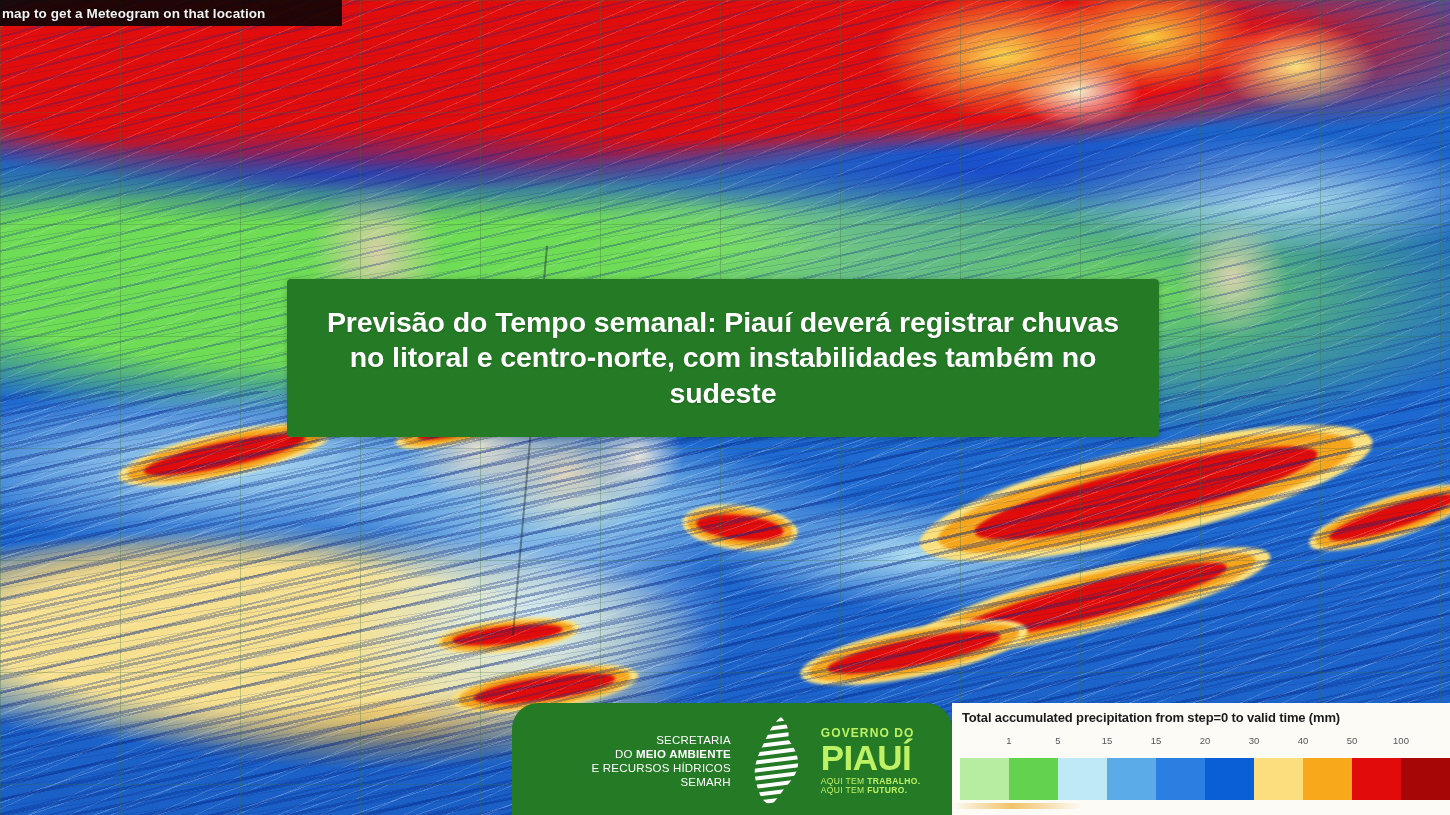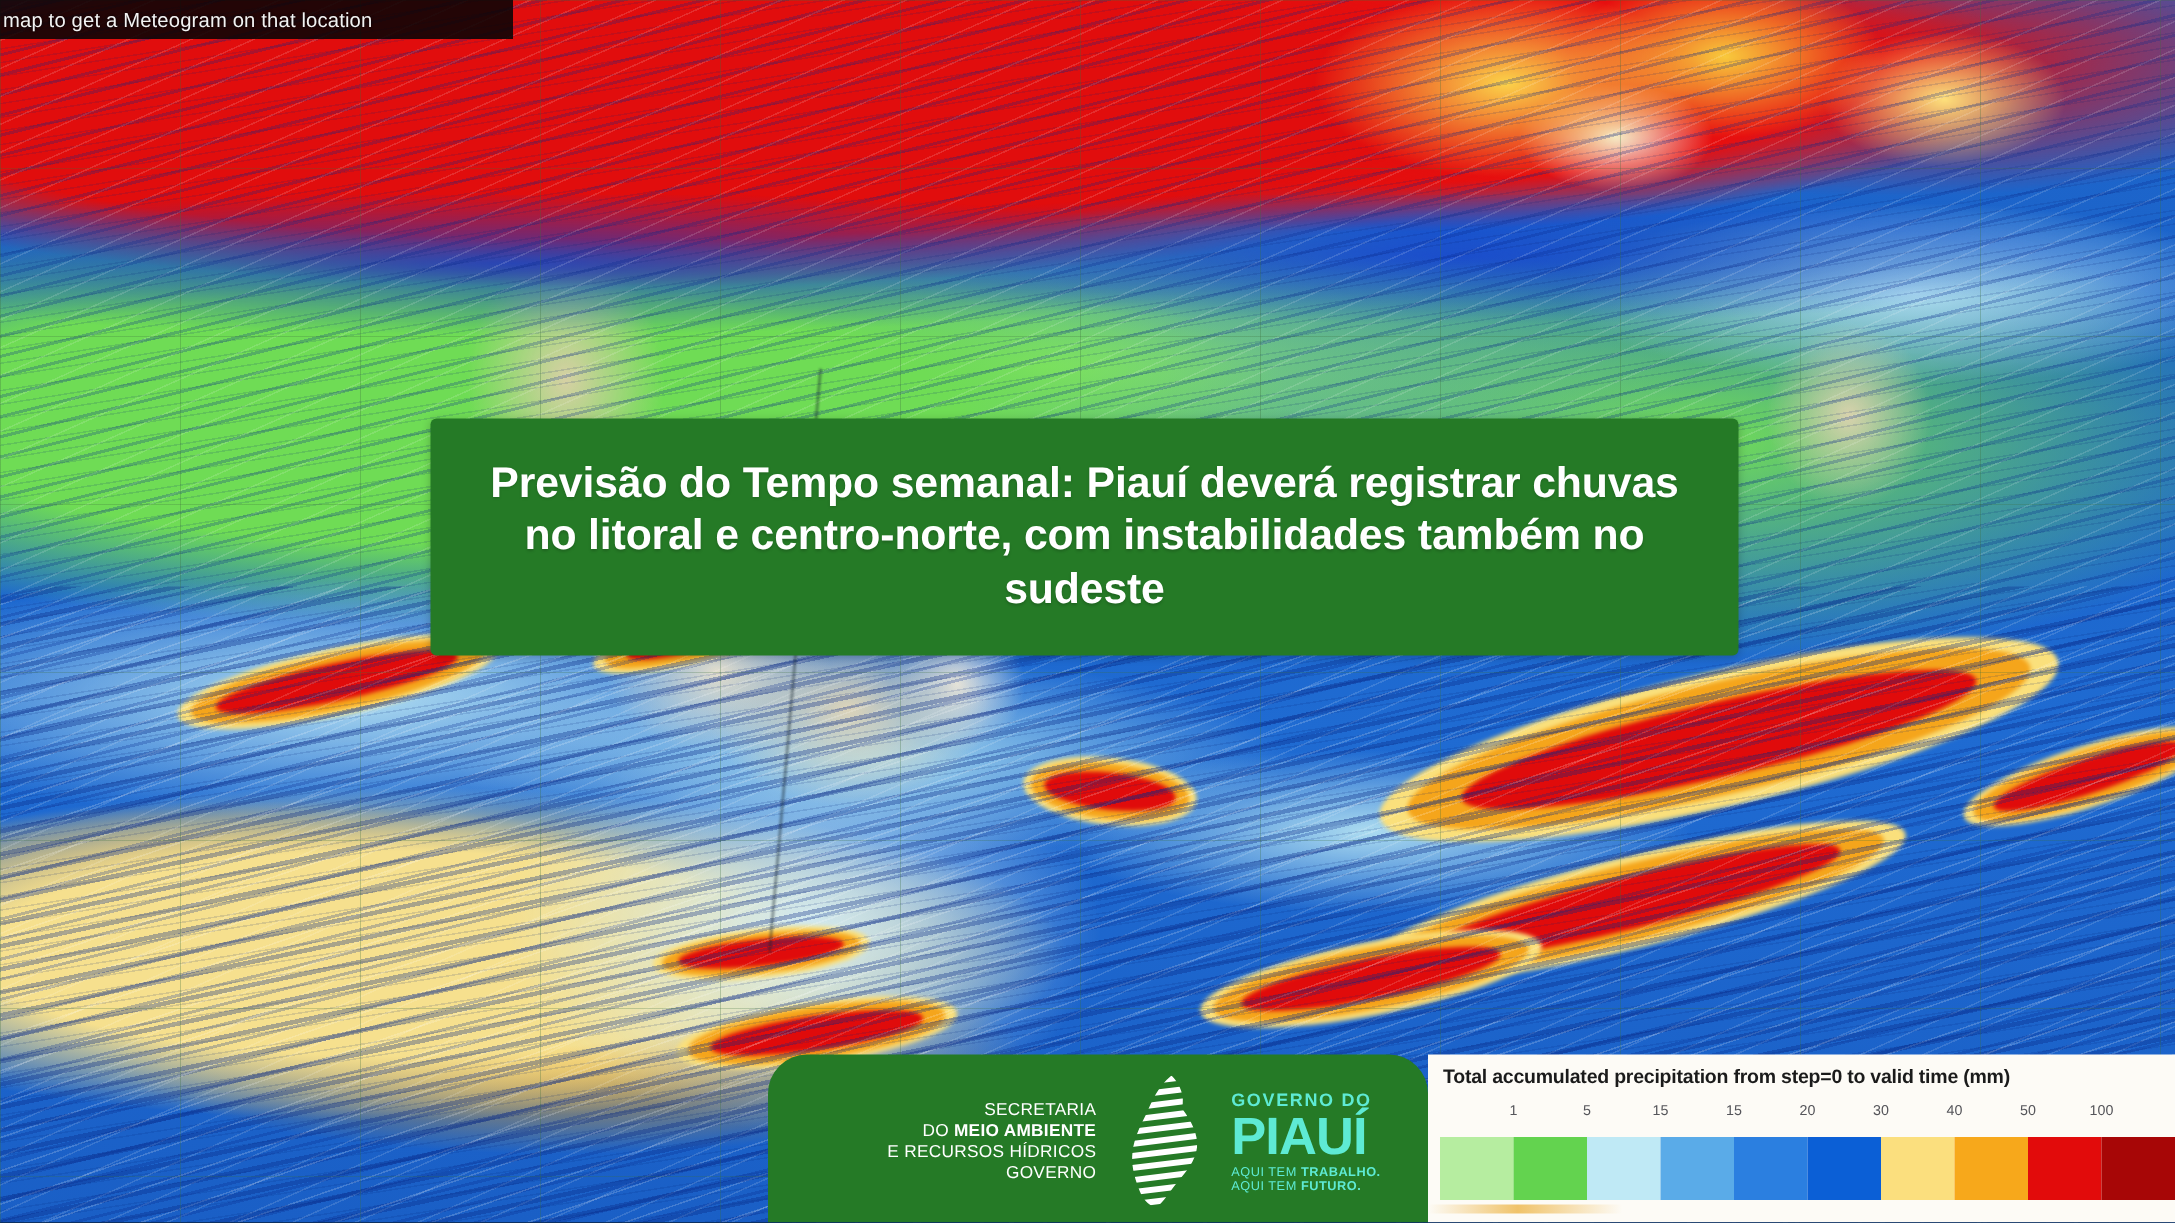--- a/index.html
+++ b/index.html
@@ -187,21 +187,21 @@
     width: 342px;
     height: 26px;
     background: rgba(8,4,6,.88);
     display: flex;
     align-items: center;
     overflow: hidden;
   }
   .hint-strip .hint-text {
     color: #f2f2f2;
     font-size: 13.5px;
-    font-weight: 400;
+    font-weight: 700;
     letter-spacing: .1px;
     white-space: nowrap;
     padding-left: 2px;
     text-shadow: 0 0 2px rgba(0,0,0,.9);
   }
 
   
   .title-banner {
     position: absolute;
     left: 287px;
@@ -260,21 +260,21 @@
   .piaui-mark {
     width: 62px;
     height: 92px;
     flex: none;
     display: flex;
     align-items: center;
     justify-content: center;
   }
 
   .piaui-block {
-    color: #5eead4;
+    color: #bef264;
     line-height: 1;
   }
   .piaui-block .gov {
     font-size: 12px;
     font-weight: 600;
     letter-spacing: 1.1px;
     white-space: nowrap;
   }
   .piaui-block .piaui {
     font-size: 35px;
@@ -421,21 +421,21 @@
   <div class="title-banner">
     <div class="title-text">Previsão do Tempo semanal: Piauí deverá registrar chuvas no litoral e centro-norte, com instabilidades também no sudeste</div>
   </div>
 
   <div class="logo-panel">
 
     <div class="semarh-block">
       <div class="ln">SECRETARIA</div>
       <div class="ln"><span>DO </span><b>MEIO AMBIENTE</b></div>
       <div class="ln">E RECURSOS HÍDRICOS</div>
-      <div class="ln">GOVERNO</div>
+      <div class="ln">SEMARH</div>
     </div>
 
     <div class="piaui-mark">
       <svg width="58" height="90" viewBox="0 0 58 90" aria-hidden="true">
         <defs>
           <clipPath id="piauiClip">
             <path d="M34 1 C40 7 43 15 41 23 C47 31 52 40 51 49 C50 58 44 65 38 72 C33 78 29 85 24 89
                      C18 88 14 82 12 76 C9 68 7 60 8 52 C9 43 13 35 17 27 C21 18 25 8 34 1 Z"></path>
           </clipPath>
         </defs>

